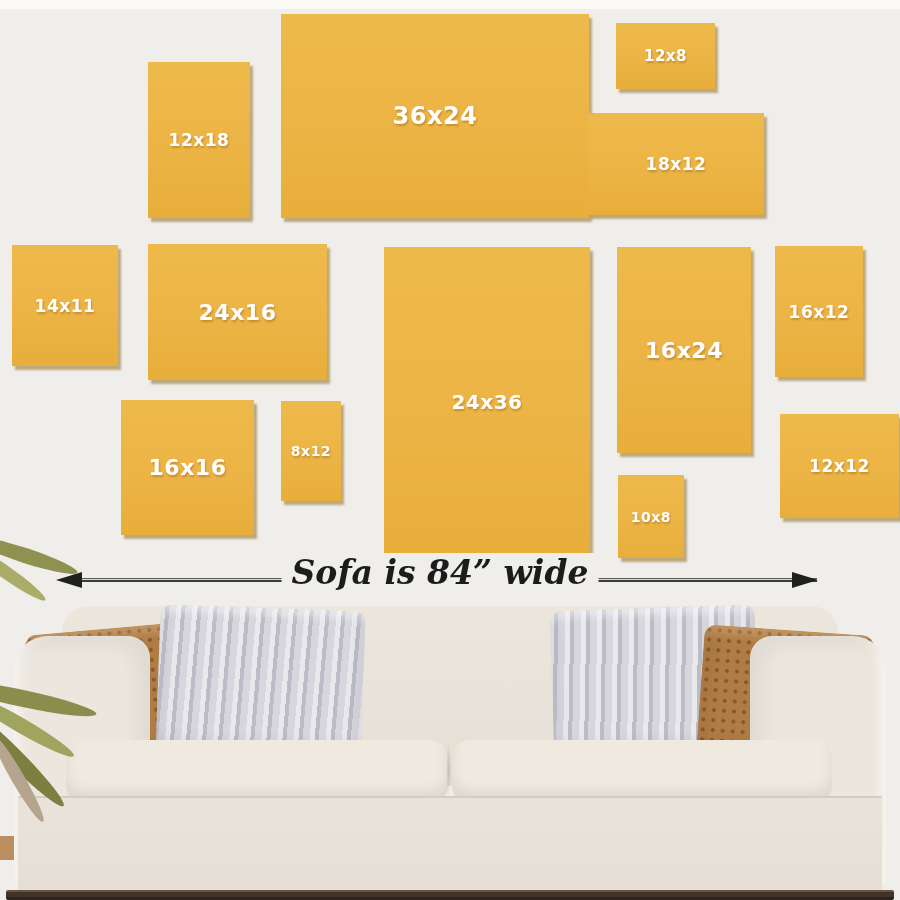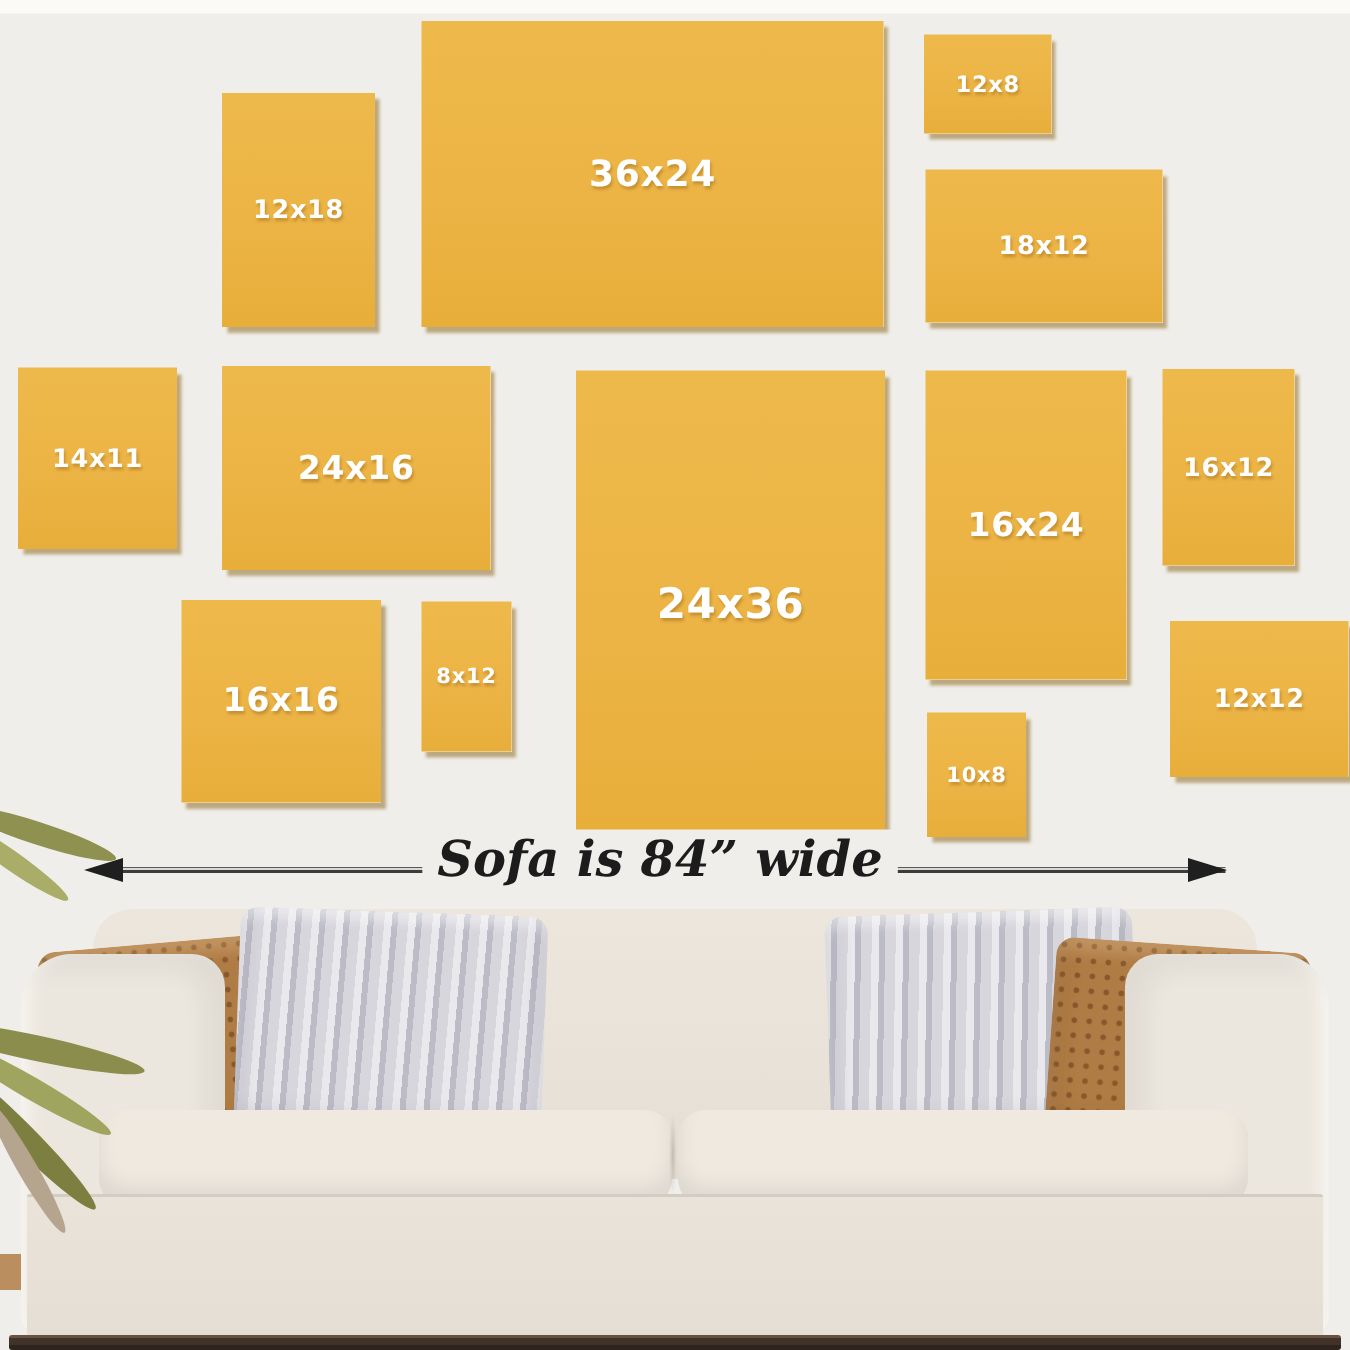--- a/index.html
+++ b/index.html
@@ -104,34 +104,34 @@
 <div class="stage">
   <div class="top-strip"></div>
 
   <div id="frames-layer">
       <div class="frame" style="left: 148px; top: 62px; width: 102px; height: 156px;">
         <span class="frame-label" style="font-size: 17px;">12x18</span>
       </div>
       <div class="frame" style="left: 281px; top: 14px; width: 308px; height: 204px;">
         <span class="frame-label" style="font-size: 24px;">36x24</span>
       </div>
-      <div class="frame" style="left: 616px; top: 23px; width: 85px; height: 66px;">
+      <div class="frame" style="left: 616px; top: 23px; width: 99px; height: 66px;">
         <span class="frame-label" style="font-size: 15px;">12x8</span>
       </div>
-      <div class="frame" style="left: 617px; top: 113px; width: 158px; height: 102px;">
+      <div class="frame" style="left: 588px; top: 113px; width: 176px; height: 102px;">
         <span class="frame-label" style="font-size: 17px;">18x12</span>
       </div>
       <div class="frame" style="left: 12px; top: 245px; width: 106px; height: 121px;">
         <span class="frame-label" style="font-size: 17px;">14x11</span>
       </div>
       <div class="frame" style="left: 148px; top: 244px; width: 179px; height: 136px;">
         <span class="frame-label" style="font-size: 22px;">24x16</span>
       </div>
       <div class="frame" style="left: 384px; top: 247px; width: 206px; height: 310px;">
-        <span class="frame-label" style="font-size: 28px;">24x36</span>
+        <span class="frame-label" style="font-size: 20px;">24x36</span>
       </div>
       <div class="frame" style="left: 617px; top: 247px; width: 134px; height: 206px;">
         <span class="frame-label" style="font-size: 22px;">16x24</span>
       </div>
       <div class="frame" style="left: 775px; top: 246px; width: 88px; height: 131px;">
         <span class="frame-label" style="font-size: 17px;">16x12</span>
       </div>
       <div class="frame" style="left: 121px; top: 400px; width: 133px; height: 135px;">
         <span class="frame-label" style="font-size: 22px;">16x16</span>
       </div>

